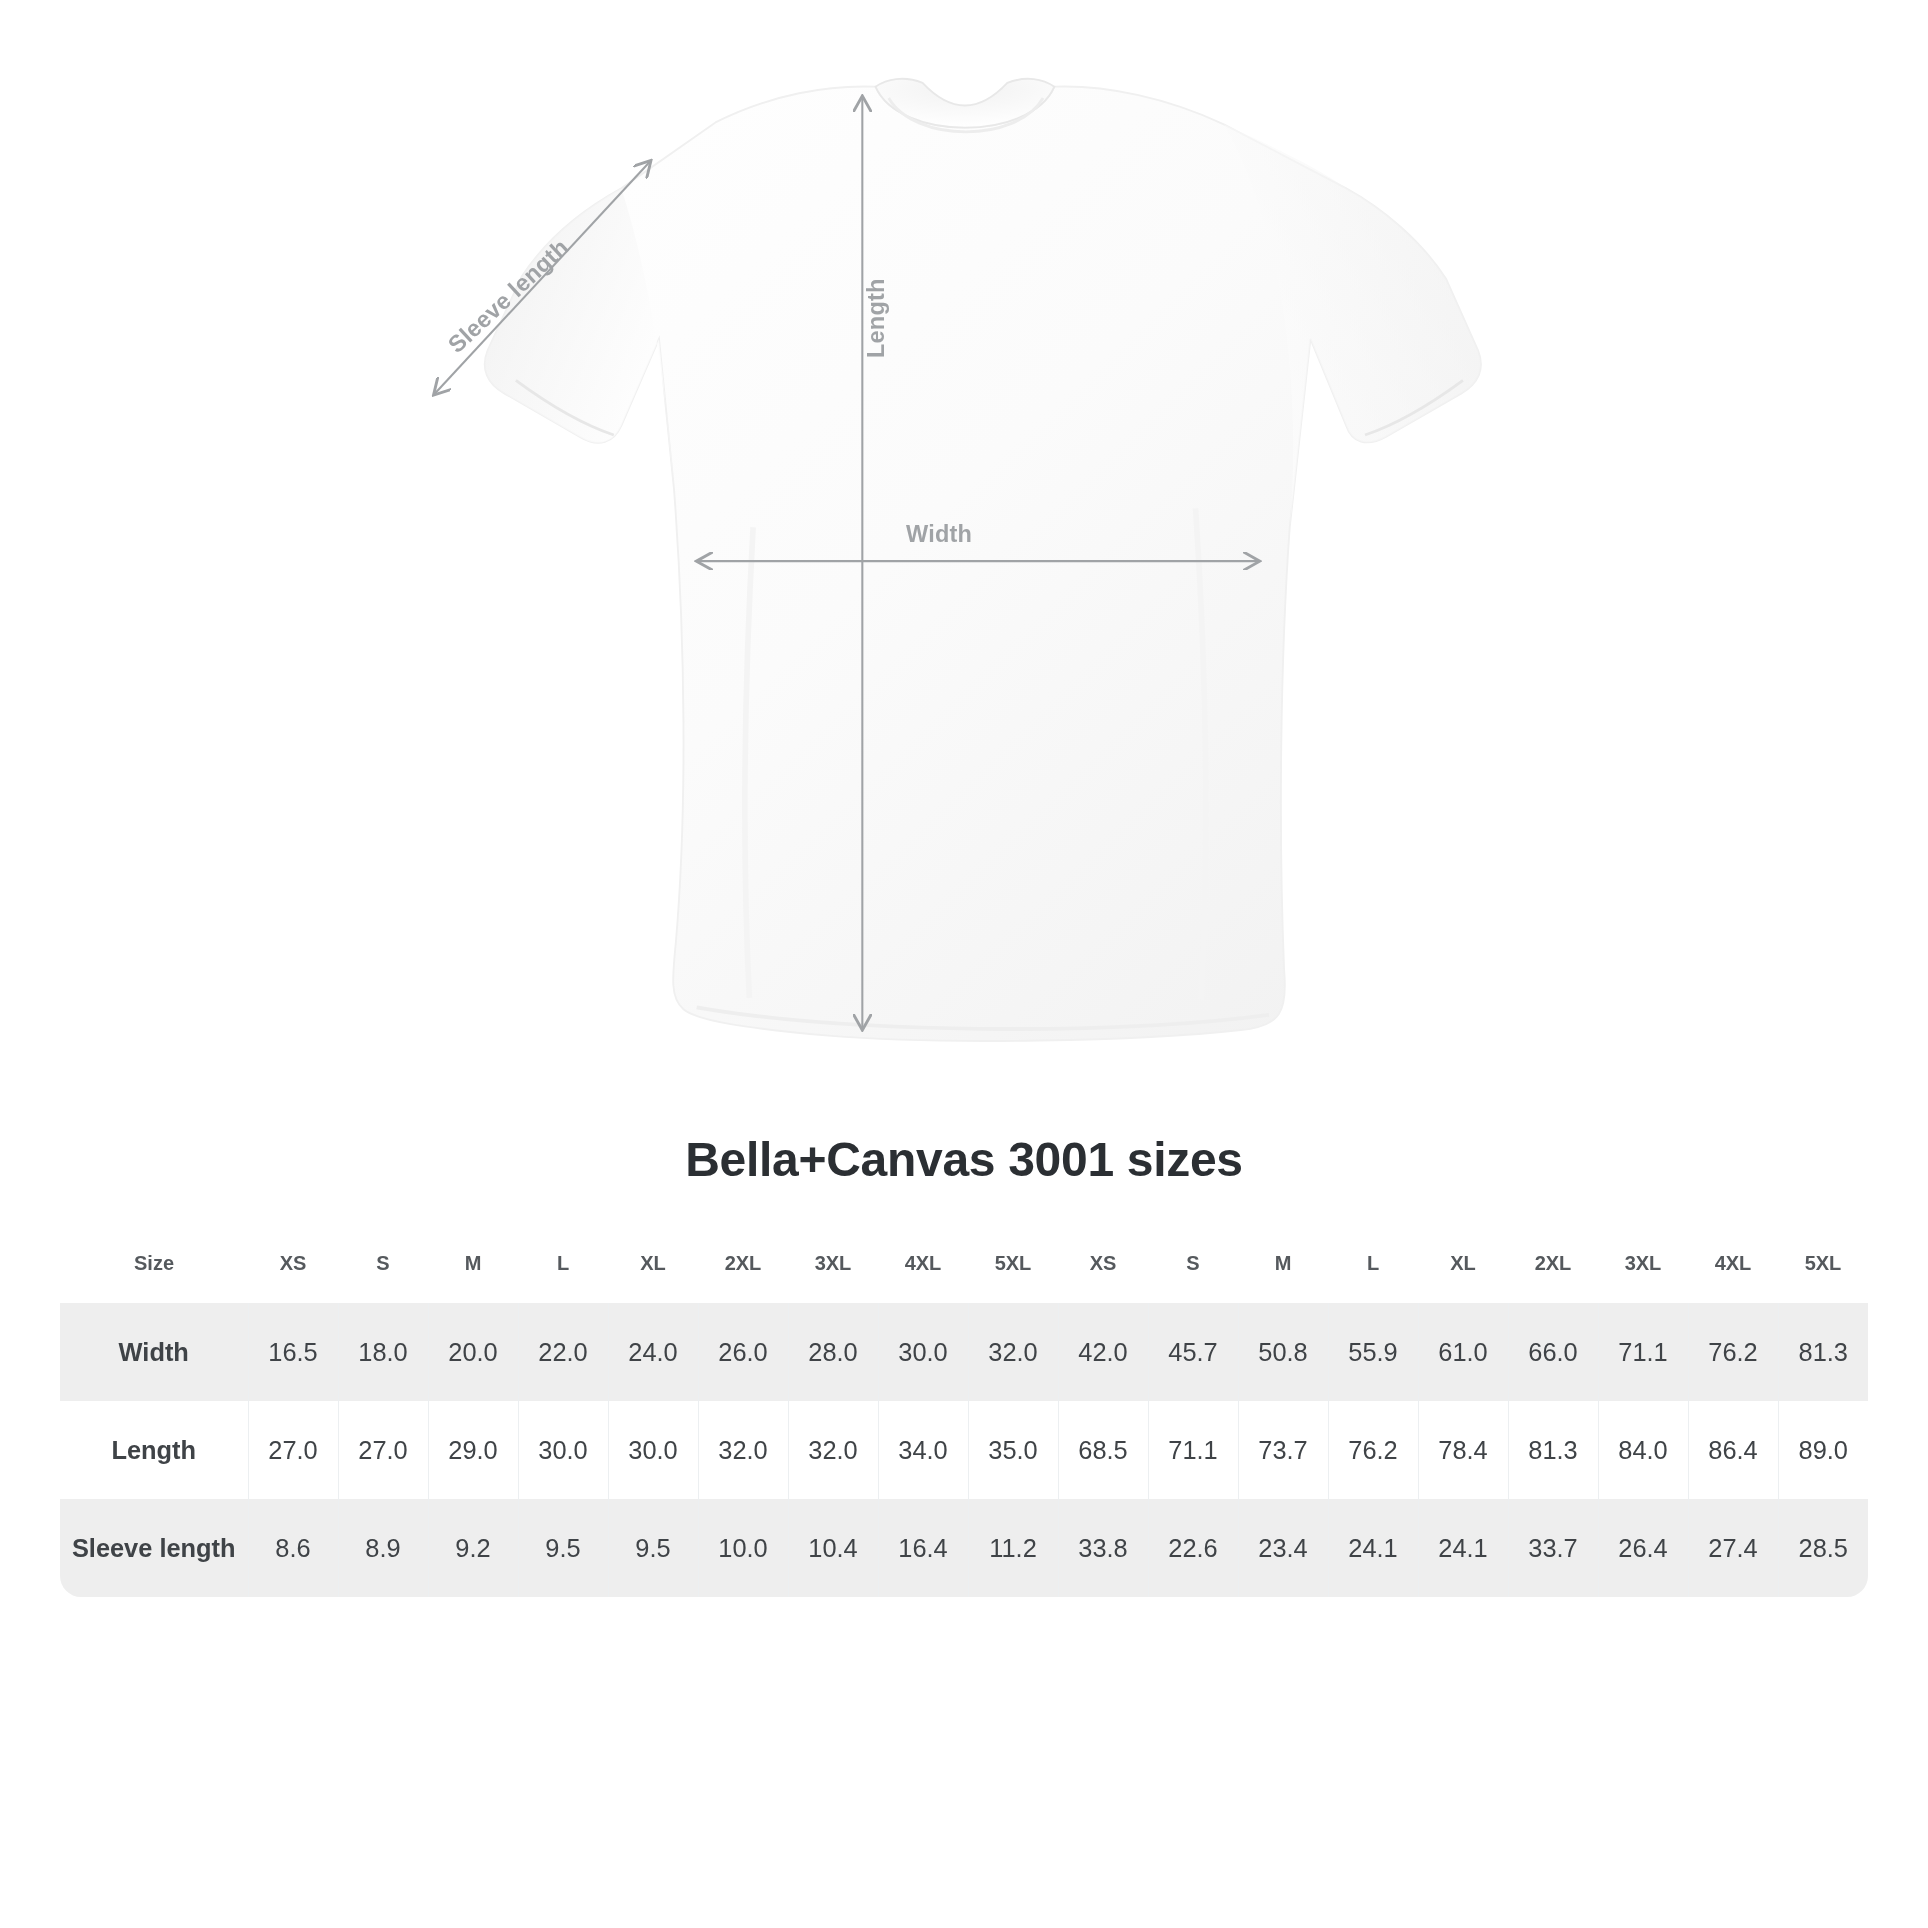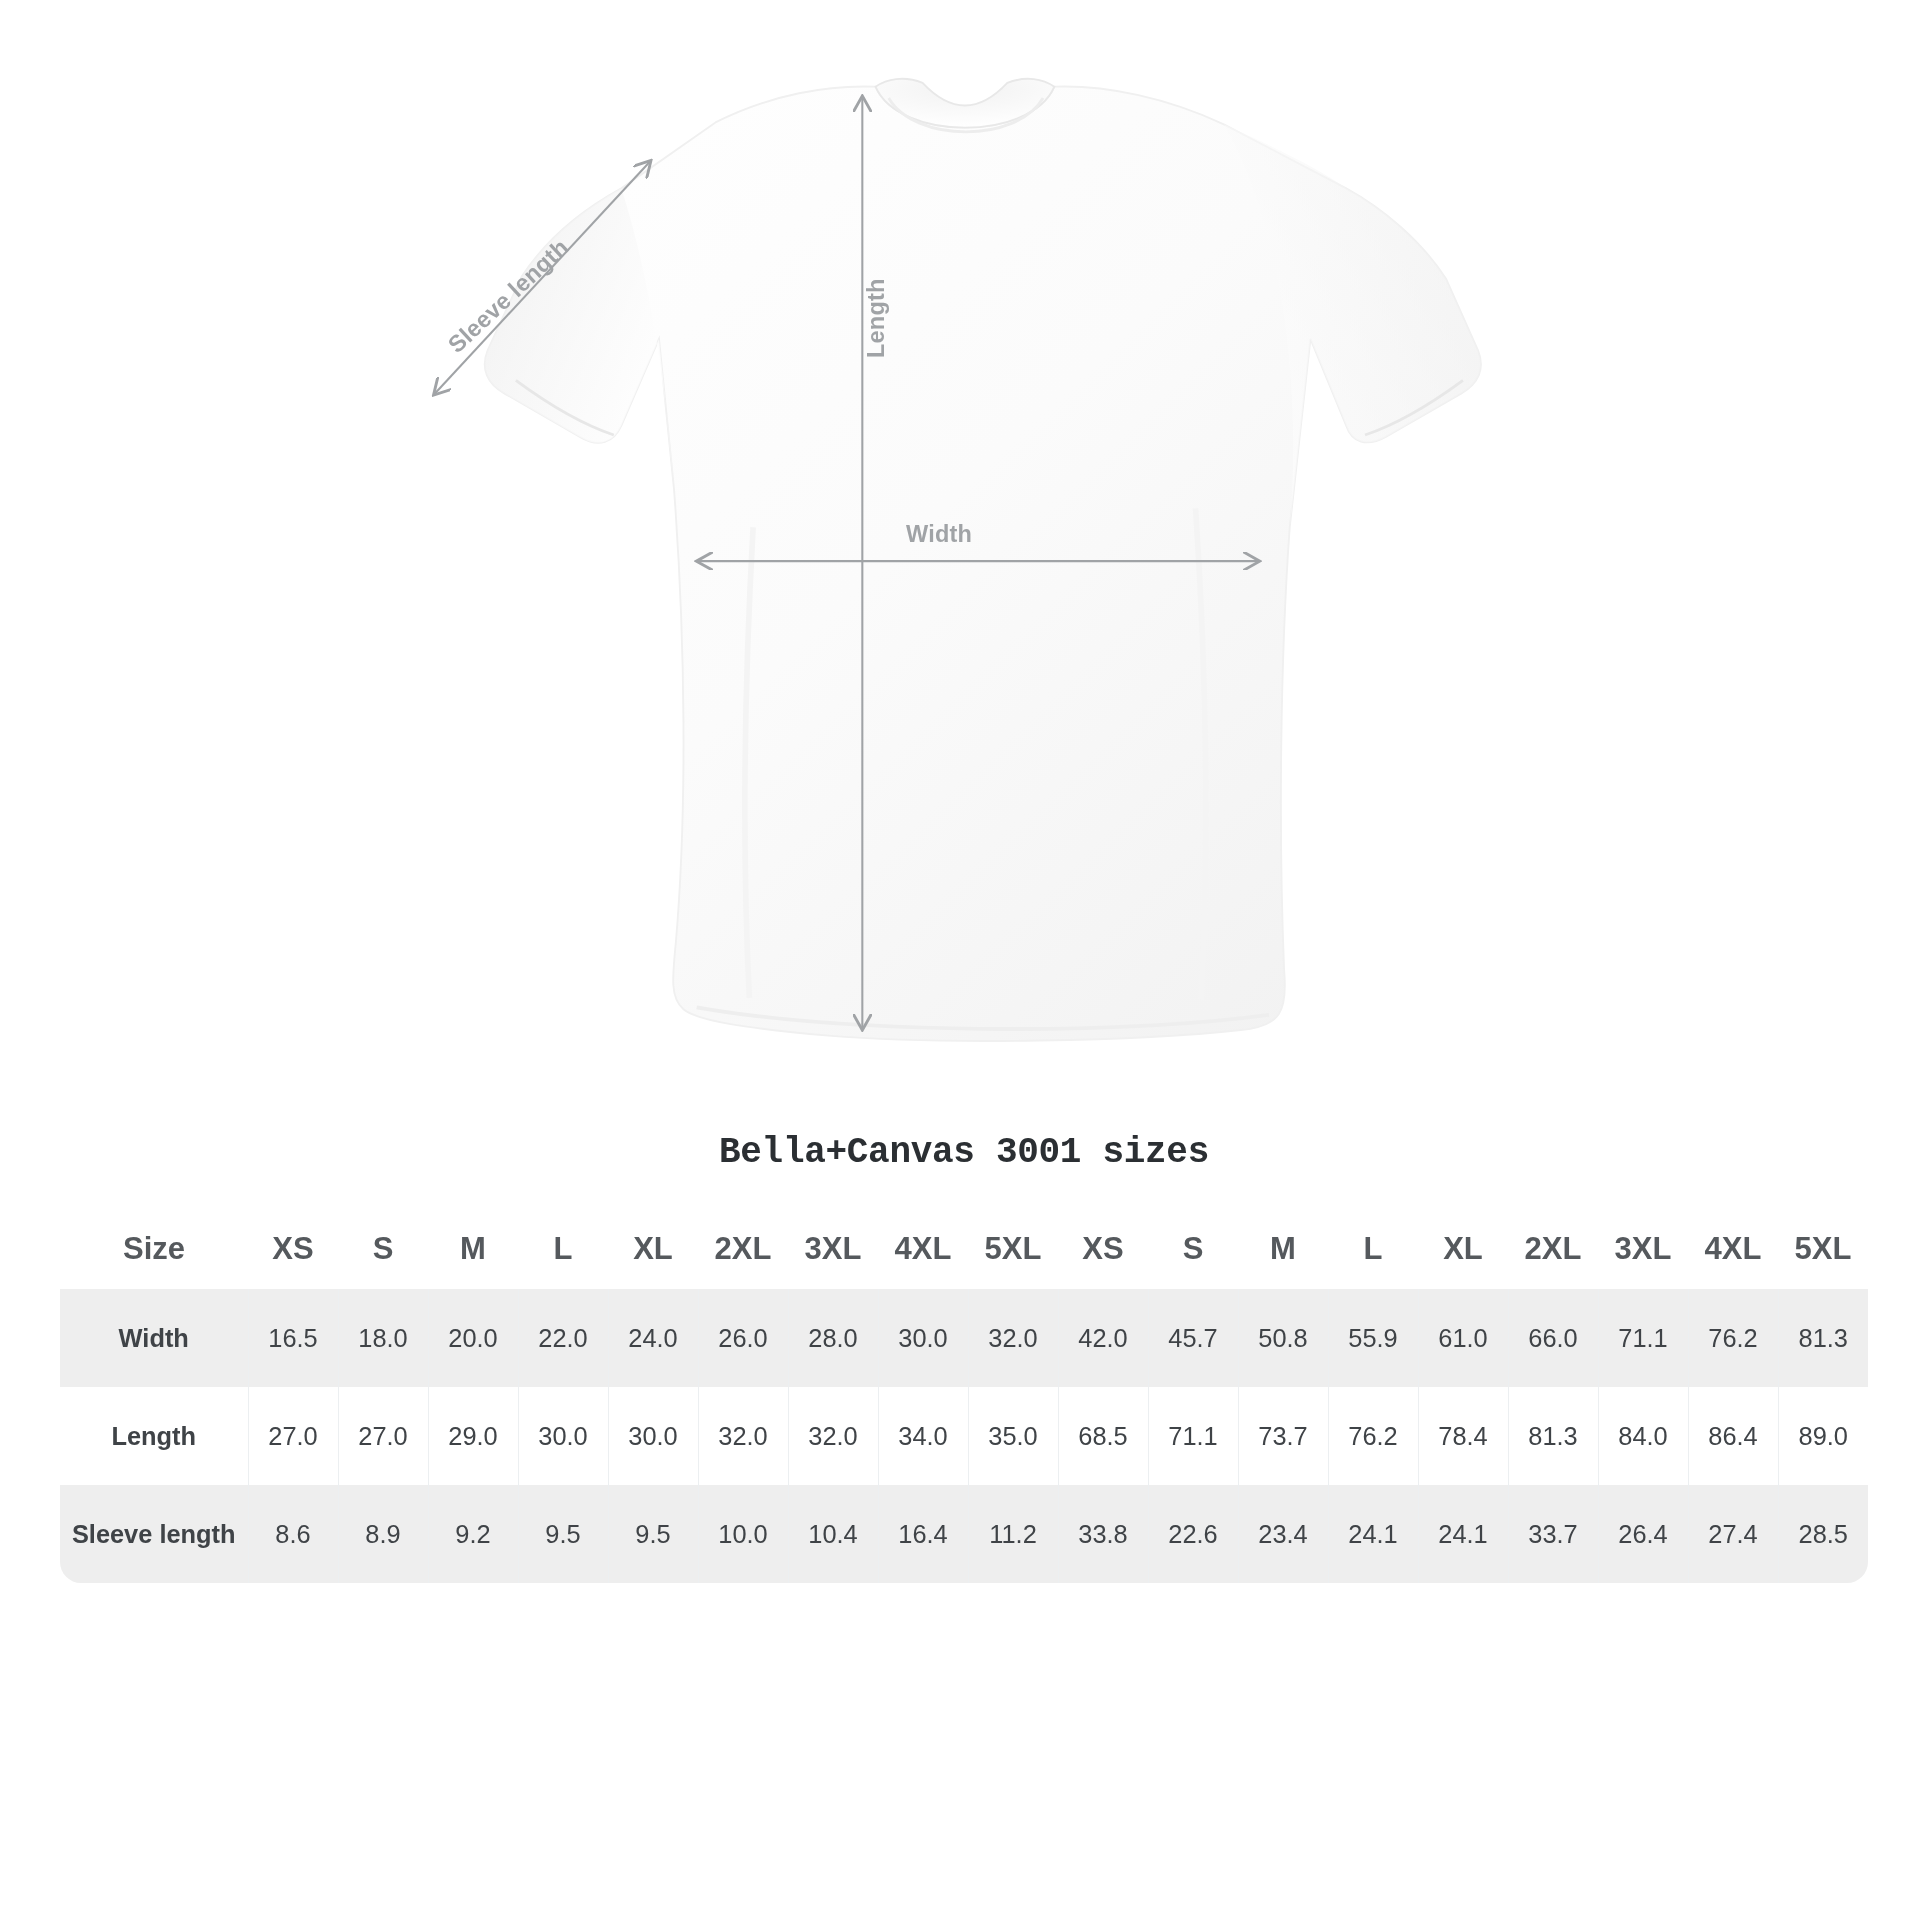--- a/index.html
+++ b/index.html
@@ -49,26 +49,25 @@
   .label-sleeve {
     left: 443px;
     top: 339px;
     transform: rotate(-43deg);
     transform-origin: left top;
   }
 
   
   .title {
     text-align: center;
-    font-size: 36px;
+    font-size: 48px;
     font-weight: bold;
     color: #2b2f33;
     margin-top: 21px;
     letter-spacing: -0.3px;
-    font-family: Liberation Mono, monospace;
   }
   .subtitle {
     text-align: center;
     font-size: 22.6px;
     font-style: italic;
     color: #5f6368;
     margin-top: 19px;
   }
 
   
@@ -101,21 +100,21 @@
   }
   .unit-sub {
     font-size: 21px;
     font-style: italic;
     color: #6f7478;
     margin-top: 5.6px;
   }
   .head-row td {
     background: #ffffff;
     height: 80px;
-    font-size: 31px;
+    font-size: 20px;
     font-weight: bold;
     color: #55595d;
     border-right: 0.9px solid #eceff1;
   }
   .head-row td:last-child { border-right: 0; }
   .row-label {
     font-size: 25.4px;
     font-weight: bold;
     color: #3f4347;
   }

